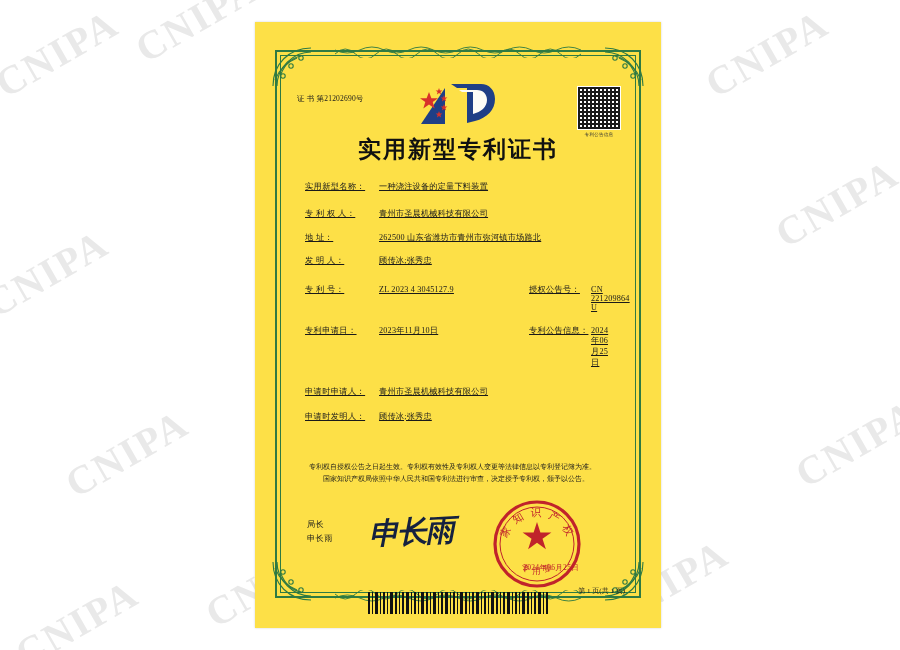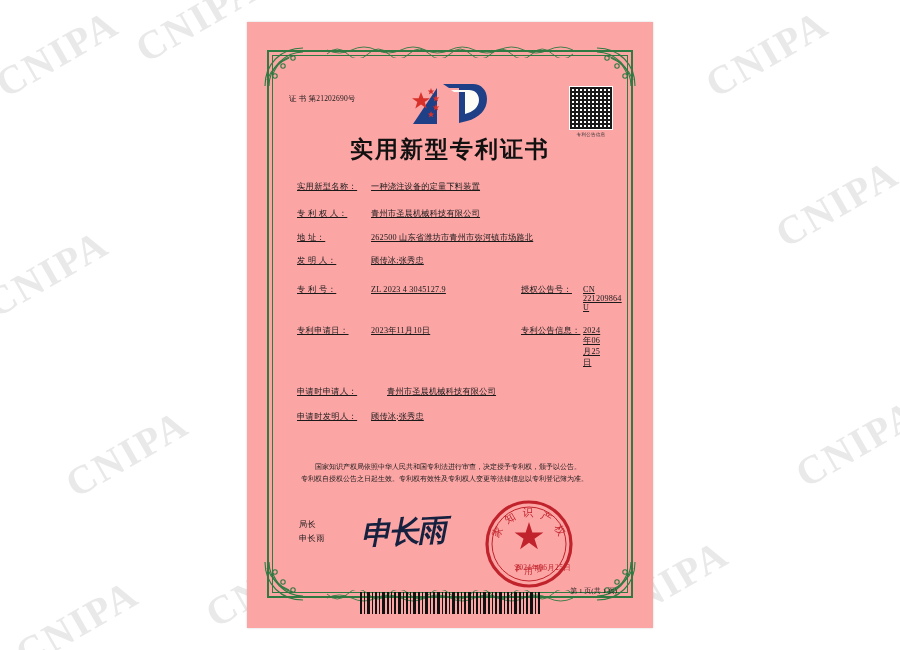--- a/index.html
+++ b/index.html
@@ -31,25 +31,25 @@
     font-weight: bold;
     color: #e9e9e9;
     letter-spacing: 2px;
     transform: rotate(-30deg);
     white-space: nowrap;
     font-size: 40px;
   }
   
   .paper {
     position: absolute;
-    left: 247px;
+    left: 255px;
     top: 22px;
     width: 406px;
     height: 606px;
-    background: #fca5a5;
+    background: #fde047;
     box-shadow: 0 0 2px rgba(0,0,0,0.18);
     z-index: 2;
   }
   .paper-inner {
     position: absolute;
     inset: 0;
     overflow: hidden;
   }
   
   .frame-outer {
@@ -382,33 +382,33 @@
             <span class="lbl2">授权公告号：</span>
             <span class="val2">CN 221209864 U</span>
           </div>
           <div class="row two" style="margin-top:4px;">
             <span class="lbl">专利申请日：</span>
             <span class="val">2023年11月10日</span>
             <span class="lbl2">专利公告信息：</span>
             <span class="val2">2024年06月25日</span>
           </div>
 
-          <div class="row" style="margin-top:18px;gap:16px;">
+          <div class="row" style="margin-top:18px;">
             <span class="lbl">申请时申请人：</span>
             <span class="val">青州市圣晨机械科技有限公司</span>
           </div>
           <div class="row" style="margin-top:14px;">
             <span class="lbl">申请时发明人：</span>
             <span class="val">顾传冰;张秀忠</span>
           </div>
         </div>
 
         <div class="legal">
+          <div>专利权自授权公告之日起生效。专利权有效性及专利权人变更等法律信息以专利登记簿为准。</div>
           <div style="text-indent:14px;">国家知识产权局依照中华人民共和国专利法进行审查，决定授予专利权，颁予以公告。</div>
-          <div>专利权自授权公告之日起生效。专利权有效性及专利权人变更等法律信息以专利登记簿为准。</div>
         </div>
 
         <div class="sign-block">
           <div>局长</div>
           <div>申长雨</div>
         </div>
 
         <div class="handwriting">申长雨</div>
 
         <div class="seal">

